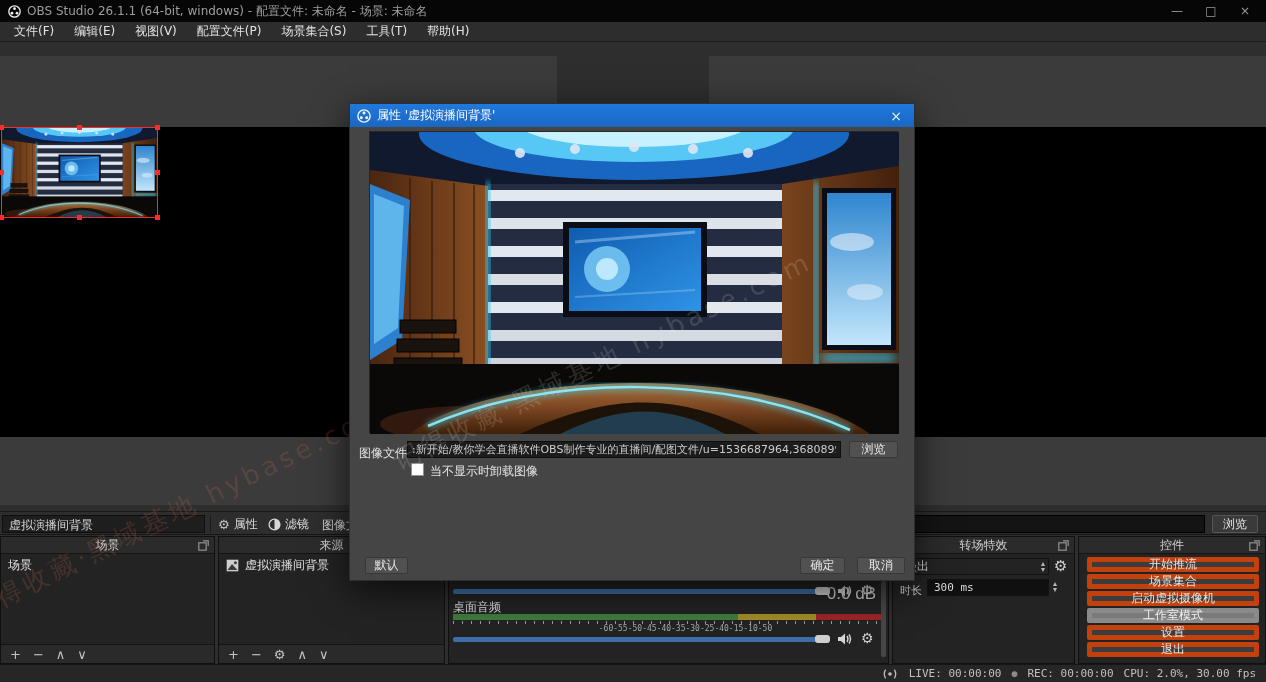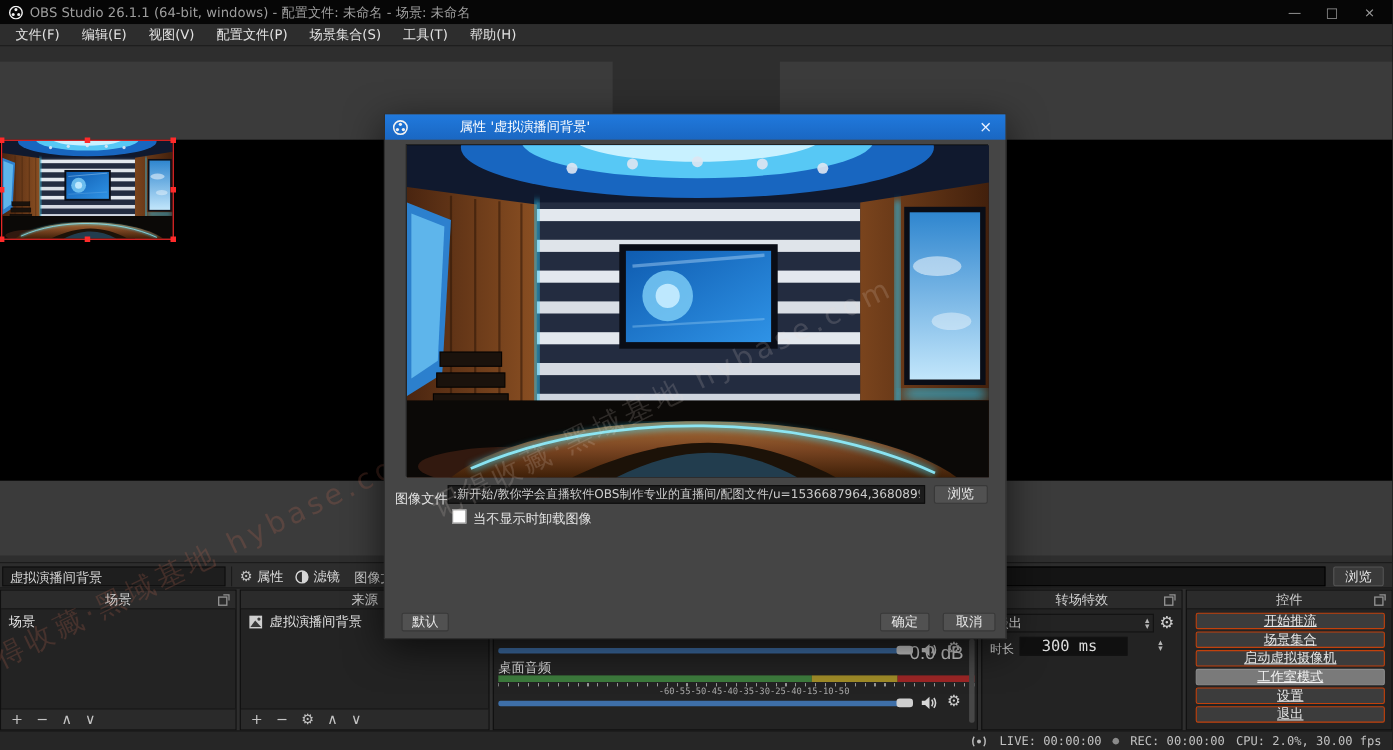--- a/index.html
+++ b/index.html
@@ -52,30 +52,30 @@
   .mix-gear { position:absolute; font-size:14px; color:#d0d0d0; line-height:1; }
   .meter-seg { position:absolute; height:6px; }
   .ticks-marks { position:absolute; left:4px; width:433px; height:3px;
      background:repeating-linear-gradient(90deg,#9a9a9a 0 1px,transparent 1px 9px); }
   .ticks-row { position:absolute; left:16px; width:441px; display:flex; justify-content:center; font-size:8px; color:#a8a8a8; font-family:"DejaVu Sans Mono", monospace; }
   .mixer-scroll { position:absolute; right:2px; width:5px; background:#474747; border-radius:2px; }
 
   
   .combo { position:absolute; background:#232323; border:1px solid #121212; color:#dcdcdc; font-size:12px; display:flex; align-items:center; }
   .spin-col { position:absolute; display:flex; flex-direction:column; line-height:6px; font-size:8px; color:#b5b5b5; }
-  .ctl-btn { position:absolute; left:8px; width:172px; height:15px; background:#3c3c3c; border:1px solid #c2410c; border-radius:2px; color:#e6e6e6; font-size:12px; display:flex; align-items:center; justify-content:center;text-decoration:underline; }
+  .ctl-btn { position:absolute; left:8px; width:172px; height:15px; background:#3c3c3c; border:5px solid #c2410c; border-radius:2px; color:#e6e6e6; font-size:12px; display:flex; align-items:center; justify-content:center; }
   .ctl-btn.active { background:#7a7a7a; border-color:#8a8a8a; color:#f2f2f2; }
 
   
   .statusbar { left:0; top:664px; width:1266px; height:18px; background:#262626; border-top:1px solid #151515; display:flex; align-items:center; justify-content:flex-end; gap:10px; padding-right:10px; font-family:"DejaVu Sans Mono", monospace; font-size:11px; color:#c0c0c0; }
 
   
   .dialog { left:349px; top:103px; width:566px; height:478px; background:#454545; z-index:60; box-shadow:0 10px 34px rgba(0,0,0,.65); border:1px solid #2e2e2e; }
   .dialog-titlebar { position:absolute; left:0; top:0; width:100%; height:23px; background:linear-gradient(#2079dd,#1a67c2); display:flex; align-items:center; padding-left:7px; gap:6px; }
-  .dialog-title { font-size:12px; color:#fff;margin-left:41px; }
+  .dialog-title { font-size:12px; color:#fff; }
   .dialog-close { position:absolute; right:8px; top:2px; width:20px; height:19px; color:#eaf2ff; font-size:14px; display:flex; align-items:center; justify-content:center; }
   .dlg-preview { position:absolute; left:19px; top:27px; width:529px; height:302px; border:1px solid #262626; background:#000; }
   .dlg-label { position:absolute; font-size:12px; color:#e2e2e2; white-space:nowrap; }
   .dlg-input { position:absolute; left:57px; top:337px; width:434px; height:17px; background:#1c1c1c; border:1px solid #0d0d0d; color:#cccccc; font-size:11px; padding:0 4px; font-family:"DejaVu Sans", sans-serif; }
   .dlg-btn { position:absolute; height:17px; background:#515151; border:1px solid #383838; border-radius:2px; color:#e8e8e8; font-size:12px; display:flex; align-items:center; justify-content:center; }
   .dlg-check { position:absolute; left:61px; top:359px; width:13px; height:13px; background:#ffffff; border:1px solid #8f8f8f; }
 
   .watermark { position:absolute; font-size:26px; letter-spacing:4px; transform:rotate(-26deg); transform-origin:left center; pointer-events:none; white-space:nowrap; z-index:70; }
   .wm1 { left:395px; top:445px; color:rgba(235,225,215,0.16); }
   .wm2 { left:-30px; top:595px; color:rgba(195,105,80,0.22); z-index:40; }
@@ -362,21 +362,21 @@
     </div>
     <div class="combo" style="left:5px;top:21px;width:151px;height:17px;padding-left:6px">
       <span>淡出</span>
       <div class="spin-col" style="right:3px;top:2px;position:absolute">
         <span>▴</span>
         <span>▾</span>
       </div>
     </div>
     <span class="abs" style="left:161px;top:20px;font-size:15px;color:#d0d0d0">⚙</span>
     <div class="abs" style="left:7px;top:46px;font-size:11px;color:#cfcfcf">时长</div>
-    <div class="combo" style="left:34px;top:42px;width:98px;height:17px;background:#101010;padding-left:19px;font-family:'DejaVu Sans Mono',monospace;font-size:14px">
+    <div class="combo" style="left:34px;top:42px;width:122px;height:17px;background:#101010;padding-left:6px;font-family:'DejaVu Sans Mono',monospace;font-size:11px">
       <span>300 ms</span>
     </div>
     <div class="spin-col" style="left:160px;top:44px">
       <span>▴</span>
       <span>▾</span>
     </div>
   </div>
 
   <div class="abs dock" style="left:1078px;top:536px;width:188px;height:128px">
     <div class="dock-header">

